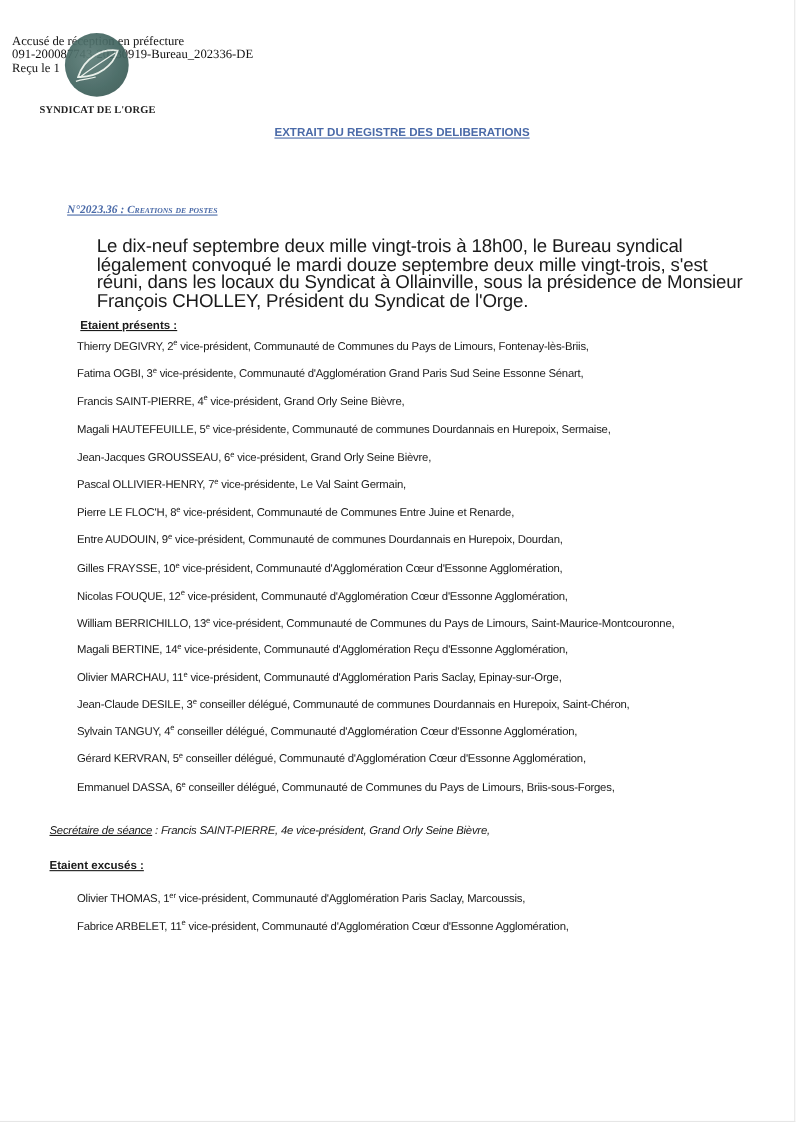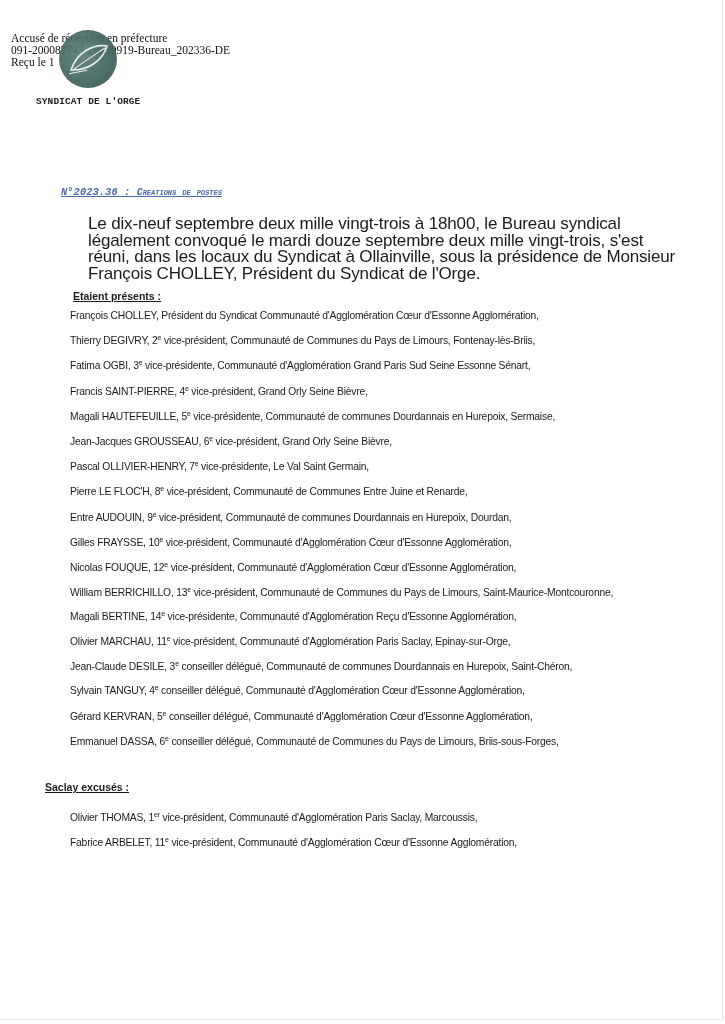--- a/index.html
+++ b/index.html
@@ -1,25 +1,25 @@
 <!DOCTYPE html>
 <html><head>
 <meta charset="utf-8">
 <style>
   html, body { margin: 0; padding: 0; background: #ffffff; }
   body { width: 725px; height: 1024px; position: relative; overflow: hidden; }
   .page { position: absolute; left: 0; top: 0; width: 722px; height: 1019px; background: #fff; border-right: 1px solid #e6e6e6; border-bottom: 1px solid #e6e6e6; }
   .stamp { position: absolute; left: 11px; top: 32px; font-family: "Liberation Serif", serif; font-size: 11.5px; line-height: 12px; color: #111; z-index: 1; }
   .logo { position: absolute; left: 59px; top: 30px; width: 58px; height: 58px; border-radius: 50%; background: radial-gradient(circle at 40% 40%, #5d7d78 0%, #3f625d 60%, #36544f 100%); opacity: 0.92; z-index: 2; }
   .logo svg { position: absolute; left: 0; top: 0; }
-  .org-name { position: absolute; left: 36px; top: 96px; font-family: Liberation Mono, monospace; font-weight: bold; font-size: 9.5px; color: #222; letter-spacing: 0.1px; }
+  .org-name { position: absolute; left: 36px; top: 96px; font-family: Liberation Serif, serif; font-weight: bold; font-size: 9.5px; color: #222; letter-spacing: 0.1px; }
   .title { position: absolute; left: 0; width: 722px; text-align: center; font-family: "Liberation Sans", sans-serif; font-weight: bold; font-size: 10.5px; color: #4a6aa8; text-decoration: underline; }
   .title1 { top: 115px; padding-left: 9px; box-sizing: border-box; }
   .title2 { top: 154px; padding-left: 9px; box-sizing: border-box; }
-  .delib { position: absolute; left: 61px; top: 186px; font-family: Liberation Mono, monospace; font-size: 10px; color: #4a6aa8; font-weight: bold; font-style: italic; text-decoration: underline; }
+  .delib { position: absolute; left: 61px; top: 186px; font-family: Liberation Serif, serif; font-size: 10px; color: #4a6aa8; font-weight: bold; font-style: italic; text-decoration: underline; }
   .delib .num { font-size: 10.5px; }
   .delib .sub { font-variant: small-caps; font-size: 10px; }
   .intro { position: absolute; left: 88px; top: 216px; width: 600px; font-family: "Liberation Sans", sans-serif; font-size: 17px; line-height: 16.5px; color: #1a1a1a; letter-spacing: -0.15px; }
   .section-heading { position: absolute; left: 45px; font-family: "Liberation Sans", sans-serif; font-size: 10.5px; font-weight: bold; color: #1a1a1a; text-decoration: underline; }
   .present-list { position: absolute; left: 70px; top: 308px; width: 600px; font-family: "Liberation Sans", sans-serif; font-size: 10.3px; color: #1a1a1a; letter-spacing: -0.2px; }
   .member { line-height: 15px; margin-bottom: 10.2px; }
   .member.wrap { margin-bottom: 9px; }
   .member sup { font-size: 7px; vertical-align: 4px; line-height: 0; }
   .secretary { position: absolute; left: 45px; top: 750px; font-family: "Liberation Sans", sans-serif; font-size: 10.3px; font-style: italic; color: #1a1a1a; letter-spacing: -0.2px; }
   .secretary .lbl { text-decoration: underline; }
@@ -39,51 +39,54 @@
   <div class="logo">
     <svg width="58" height="58" viewBox="0 0 58 58">
       <path d="M12 40 C18 22, 34 14, 48 16 C44 30, 30 40, 14 40 Z" fill="none" stroke="#e8efe9" stroke-width="1.6"></path>
       <path d="M14 40 C24 32, 34 26, 46 18" fill="none" stroke="#e8efe9" stroke-width="1.1"></path>
       <path d="M10 44 C16 42, 22 42, 28 40" fill="none" stroke="#e8efe9" stroke-width="1.1"></path>
     </svg>
   </div>
 
   <div class="org-name">SYNDICAT DE L'ORGE</div>
 
+  <div class="title title1">EXTRAIT DU REGISTRE DES DELIBERATIONS</div>
 
   <div class="delib">
     <span class="num">N°2023.36 : </span><span class="sub">Creations de postes</span>
   </div>
 
   <div class="intro">Le dix-neuf septembre deux mille vingt-trois à 18h00, le Bureau syndical légalement convoqué le mardi douze septembre deux mille vingt-trois, s'est réuni, dans les locaux du Syndicat à Ollainville, sous la présidence de Monsieur François CHOLLEY, Président du Syndicat de l'Orge.</div>
 
   <div class="section-heading" style="top:290px;padding-left:28px;">Etaient présents :</div>
 
   <div class="present-list">
-    <div class="member"><span>François CHOLLEY</span>, <span>Président du Syndicat Communauté d'Agglomération Cœur d'Essonne Agglomération,</span></div>
     <div class="member"><span>Thierry DEGIVRY</span>, <span>2</span><sup>e</sup><span> vice-président, Communauté de Communes du Pays de Limours, Fontenay-lès-Briis,</span></div>
     <div class="member"><span>Fatima OGBI</span>, <span>3</span><sup>e</sup><span> vice-présidente, Communauté d'Agglomération Grand Paris Sud Seine Essonne Sénart,</span></div>
     <div class="member"><span>Francis SAINT-PIERRE</span>, <span>4</span><sup>e</sup><span> vice-président, Grand Orly Seine Bièvre,</span></div>
     <div class="member"><span>Magali HAUTEFEUILLE</span>, <span>5</span><sup>e</sup><span> vice-présidente, Communauté de communes Dourdannais en Hurepoix, Sermaise,</span></div>
     <div class="member"><span>Jean-Jacques GROUSSEAU</span>, <span>6</span><sup>e</sup><span> vice-président, Grand Orly Seine Bièvre,</span></div>
     <div class="member"><span>Pascal OLLIVIER-HENRY</span>, <span>7</span><sup>e</sup><span> vice-présidente, Le Val Saint Germain,</span></div>
     <div class="member"><span>Pierre LE FLOC'H</span>, <span>8</span><sup>e</sup><span> vice-président, Communauté de Communes Entre Juine et Renarde,</span></div>
     <div class="member"><span>Entre AUDOUIN</span>, <span>9</span><sup>e</sup><span> vice-président, Communauté de communes Dourdannais en Hurepoix, Dourdan,</span></div>
     <div class="member"><span>Gilles FRAYSSE</span>, <span>10</span><sup>e</sup><span> vice-président, Communauté d'Agglomération Cœur d'Essonne Agglomération,</span></div>
     <div class="member"><span>Nicolas FOUQUE</span>, <span>12</span><sup>e</sup><span> vice-président, Communauté d'Agglomération Cœur d'Essonne Agglomération,</span></div>
     <div class="member wrap"><span>William BERRICHILLO</span>, <span>13</span><sup>e</sup><span> vice-président, Communauté de Communes du Pays de Limours, Saint-Maurice-Montcouronne,</span></div>
     <div class="member"><span>Magali BERTINE</span>, <span>14</span><sup>e</sup><span> vice-présidente, Communauté d'Agglomération Reçu d'Essonne Agglomération,</span></div>
     <div class="member"><span>Olivier MARCHAU</span>, <span>11</span><sup>e</sup><span> vice-président, Communauté d'Agglomération Paris Saclay, Epinay-sur-Orge,</span></div>
     <div class="member wrap"><span>Jean-Claude DESILE</span>, <span>3</span><sup>e</sup><span> conseiller délégué, Communauté de communes Dourdannais en Hurepoix, Saint-Chéron,</span></div>
     <div class="member"><span>Sylvain TANGUY</span>, <span>4</span><sup>e</sup><span> conseiller délégué, Communauté d'Agglomération Cœur d'Essonne Agglomération,</span></div>
     <div class="member"><span>Gérard KERVRAN</span>, <span>5</span><sup>e</sup><span> conseiller délégué, Communauté d'Agglomération Cœur d'Essonne Agglomération,</span></div>
     <div class="member"><span>Emmanuel DASSA</span>, <span>6</span><sup>e</sup><span> conseiller délégué, Communauté de Communes du Pays de Limours, Briis-sous-Forges,</span></div>
   </div>
 
+  <div class="secretary">
+    <span class="lbl">Secrétaire de séance</span><span> : Francis SAINT-PIERRE, 4e vice-président, Grand Orly Seine Bièvre,</span>
+  </div>
 
-  <div class="section-heading" style="top:781px;">Saclay excusés :</div>
+  <div class="section-heading" style="top:781px;">Etaient excusés :</div>
 
   <div class="excused-list">
     <div class="member"><span>Olivier THOMAS</span>, <span>1</span><sup>er</sup><span> vice-président, Communauté d'Agglomération Paris Saclay, Marcoussis,</span></div>
     <div class="member"><span>Fabrice ARBELET</span>, <span>11</span><sup>e</sup><span> vice-président, Communauté d'Agglomération Cœur d'Essonne Agglomération,</span></div>
   </div>
 
 </div>
 
 </body></html>

